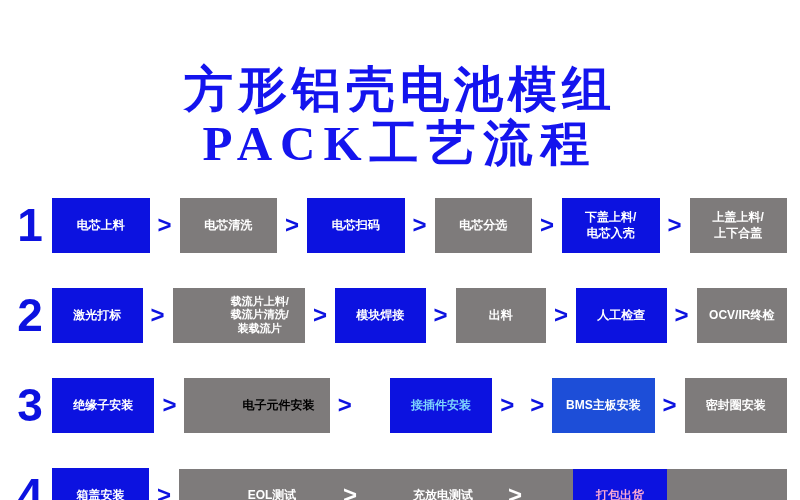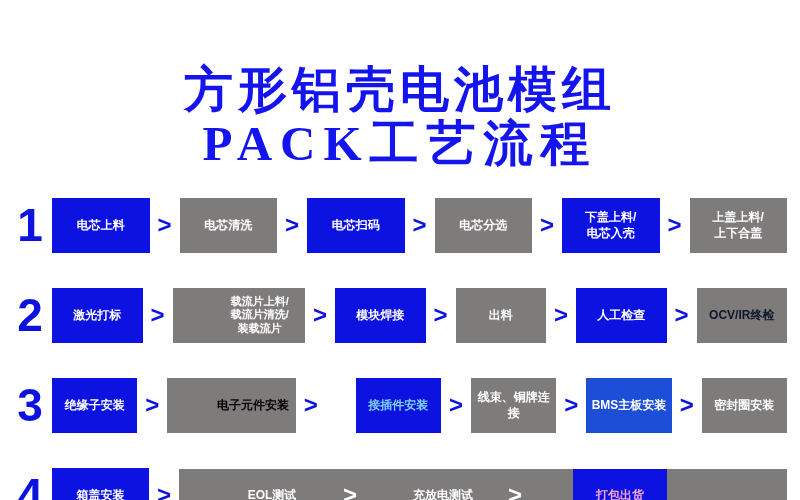--- a/index.html
+++ b/index.html
@@ -90,31 +90,30 @@
         <div class="step-box small" style="background: rgb(126, 123, 123); color: rgb(255, 255, 255); padding-left: 44px;">载流片上料/
 载流片清洗/
 装载流片</div>
         <div class="arrow">&gt;</div>
         <div class="step-box" style="background: rgb(12, 18, 224); color: rgb(255, 255, 255);">模块焊接</div>
         <div class="arrow">&gt;</div>
         <div class="step-box" style="background: rgb(126, 123, 123); color: rgb(255, 255, 255);">出料</div>
         <div class="arrow">&gt;</div>
         <div class="step-box" style="background: rgb(12, 18, 224); color: rgb(255, 255, 255);">人工检查</div>
         <div class="arrow">&gt;</div>
-        <div class="step-box" style="background: rgb(126, 123, 123); color: #0f172a;">OCV/IR终检</div>
+        <div class="step-box" style="background: rgb(126, 123, 123); color: #ffffff;">OCV/IR终检</div>
       </div>
       <div class="process-row">
         <div class="row-number" style="color: rgb(12, 18, 224);">3</div>
         <div class="step-box" style="background: rgb(12, 18, 224); color: rgb(255, 255, 255);">绝缘子安装</div>
         <div class="arrow">&gt;</div>
         <div class="step-box" style="background: rgb(126, 123, 123); color: #000000; padding-left: 45px;">电子元件安装</div>
         <div class="arrow">&gt;</div>
         <div class="step-box" style="background: rgb(12, 18, 224); color: #7dd3fc; margin-left: 30px;">接插件安装</div>
         <div class="arrow">&gt;</div>
-        <div class="step-box" style="background: rgb(126, 123, 123); color: rgb(255, 255, 255);">线束、铜牌连接</div>
         <div class="arrow">&gt;</div>
         <div class="step-box" style="background: #1d4ed8; color: rgb(255, 255, 255);">BMS主板安装</div>
         <div class="arrow">&gt;</div>
         <div class="step-box" style="background: rgb(126, 123, 123); color: rgb(255, 255, 255);">密封圈安装</div>
       </div>
       <div class="process-row has-bar">
         <div class="row-number" style="color: rgb(12, 18, 224);">4</div>
         <div class="step-box" style="background: rgb(12, 18, 224); color: rgb(255, 255, 255);">箱盖安装</div>
         <div class="arrow">&gt;</div>
         <div class="bar" style="background: rgb(126, 123, 123);">

